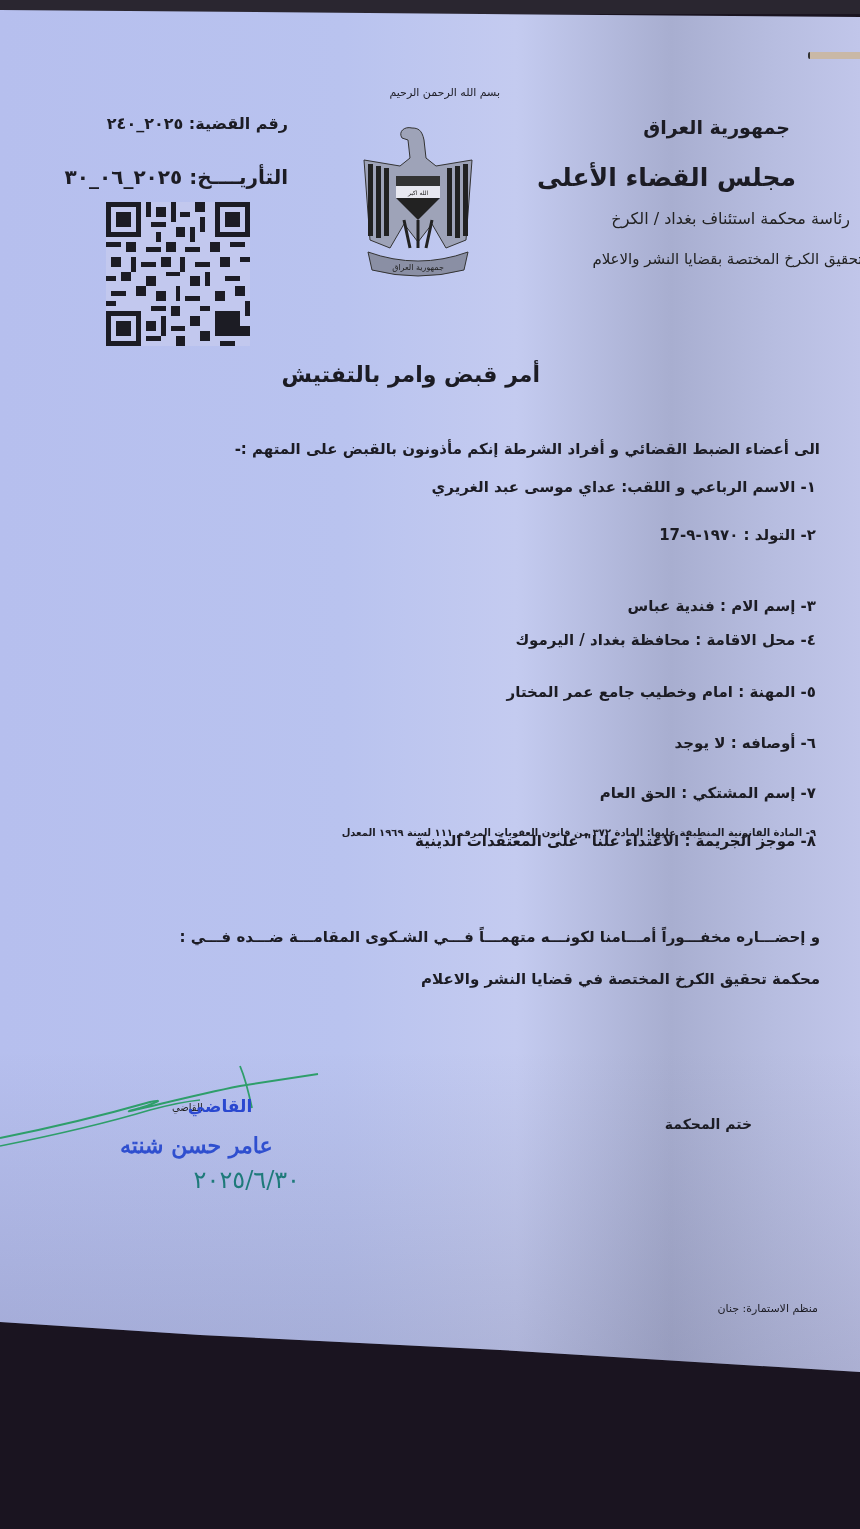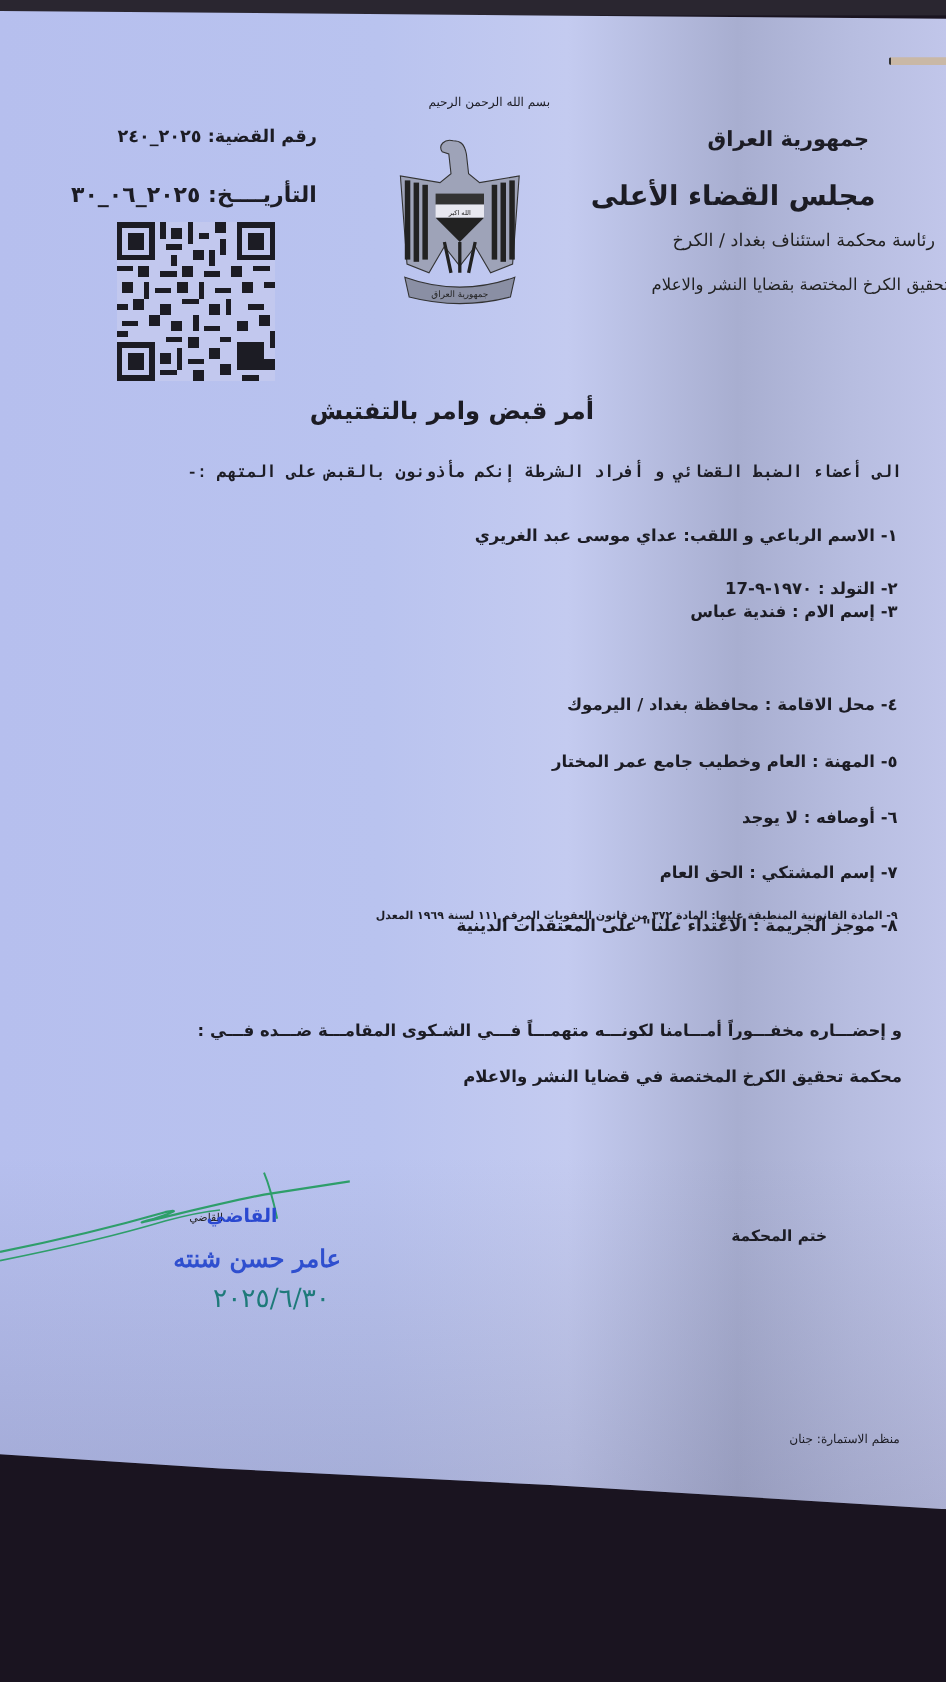--- a/index.html
+++ b/index.html
@@ -30,26 +30,26 @@
     .basmala { left:330px; top:86px; width:170px; font-size:11px; font-weight:normal; text-align:right; }
     .h-republic { right:70px; top:116px; font-size:19px; }
     .h-council { right:64px; top:163px; font-size:25px;margin-left:14px; }
     .h-presidency { right:10px; top:209px; font-size:16px; font-weight:normal; color:#222; }
     .h-court { right:-50px; top:250px; font-size:15px; font-weight:normal; color:#222; }
     .case-no { left:78px; top:114px; width:210px; font-size:16px; text-align:right; }
     .date { left:70px; top:165px; width:218px; font-size:20px; text-align:right; }
     .emblem { position:absolute; left:360px; top:120px; width:116px; height:160px; }
     .qr { position:absolute; left:106px; top:200px; width:144px; height:148px; }
     .title { left:270px; top:362px; width:270px; font-size:22px; text-align:right; }
-    .intro { right:40px; top:420px; font-size:15px;font-family:Liberation Mono, monospace; }
+    .intro { right:40px; top:440px; font-size:15px; }
     .item { right:44px; font-size:15px; }
     .body-line { right:40px; font-size:15px; }
     .judge-title { position:absolute; left:180px; top:1096px; width:80px; text-align:center; font-size:17px; color:#2a48d0; font-weight:bold; direction:rtl; }
     .judge-title-small { position:absolute; left:172px; top:1102px; font-size:10px; color:#222; direction:rtl; }
-    .judge-name { position:absolute; left:120px; top:1132px; width:190px; text-align:right; font-size:22px; color:#2f4fcf; font-weight:bold; direction:rtl; font-family:"DejaVu Serif", serif; }
+    .judge-name { position:absolute; left:120px; top:1132px; width:190px; text-align:left; font-size:22px; color:#2f4fcf; font-weight:bold; direction:rtl; font-family:"DejaVu Serif", serif; }
     .judge-date { position:absolute; left:90px; top:1166px; width:210px; text-align:right; font-size:24px; color:#1e7a7a; letter-spacing:4px; direction:rtl; font-family:"DejaVu Serif", serif; }
     .signature { position:absolute; left:0; top:1050px; width:330px; height:100px; }
     .seal-label { right:108px; top:1116px; font-size:14px; font-weight:bold; }
     .form-org { right:42px; top:1302px; font-size:11px; font-weight:normal; }
   </style>
 </head>
 <body>
 
 <div class="bg-top"></div>
 
@@ -165,34 +165,34 @@
 <div class="txt item" style="top:478px">
   <span>١-</span>
   <span>الاسم الرباعي و اللقب:</span>
   <span>عداي موسى عبد الغريري</span>
 </div>
 <div class="txt item" style="top:526px">
   <span>٢-</span>
   <span>التولد :</span>
   <span>١٩٧٠-٩-17</span>
 </div>
-<div class="txt item" style="top:547px">
+<div class="txt item" style="top:597px">
   <span>٣-</span>
   <span>إسم الام :</span>
   <span>فندية عباس</span>
 </div>
 <div class="txt item" style="top:631px">
   <span>٤-</span>
   <span>محل الاقامة :</span>
   <span>محافظة بغداد / اليرموك</span>
 </div>
 <div class="txt item" style="top:683px">
   <span>٥-</span>
   <span>المهنة :</span>
-  <span>العام وخطيب جامع عمر المختار</span>
+  <span>امام وخطيب جامع عمر المختار</span>
 </div>
 <div class="txt item" style="top:734px">
   <span>٦-</span>
   <span>أوصافه :</span>
   <span>لا يوجد</span>
 </div>
 <div class="txt item" style="top:784px">
   <span>٧-</span>
   <span>إسم المشتكي :</span>
   <span>الحق العام</span>

